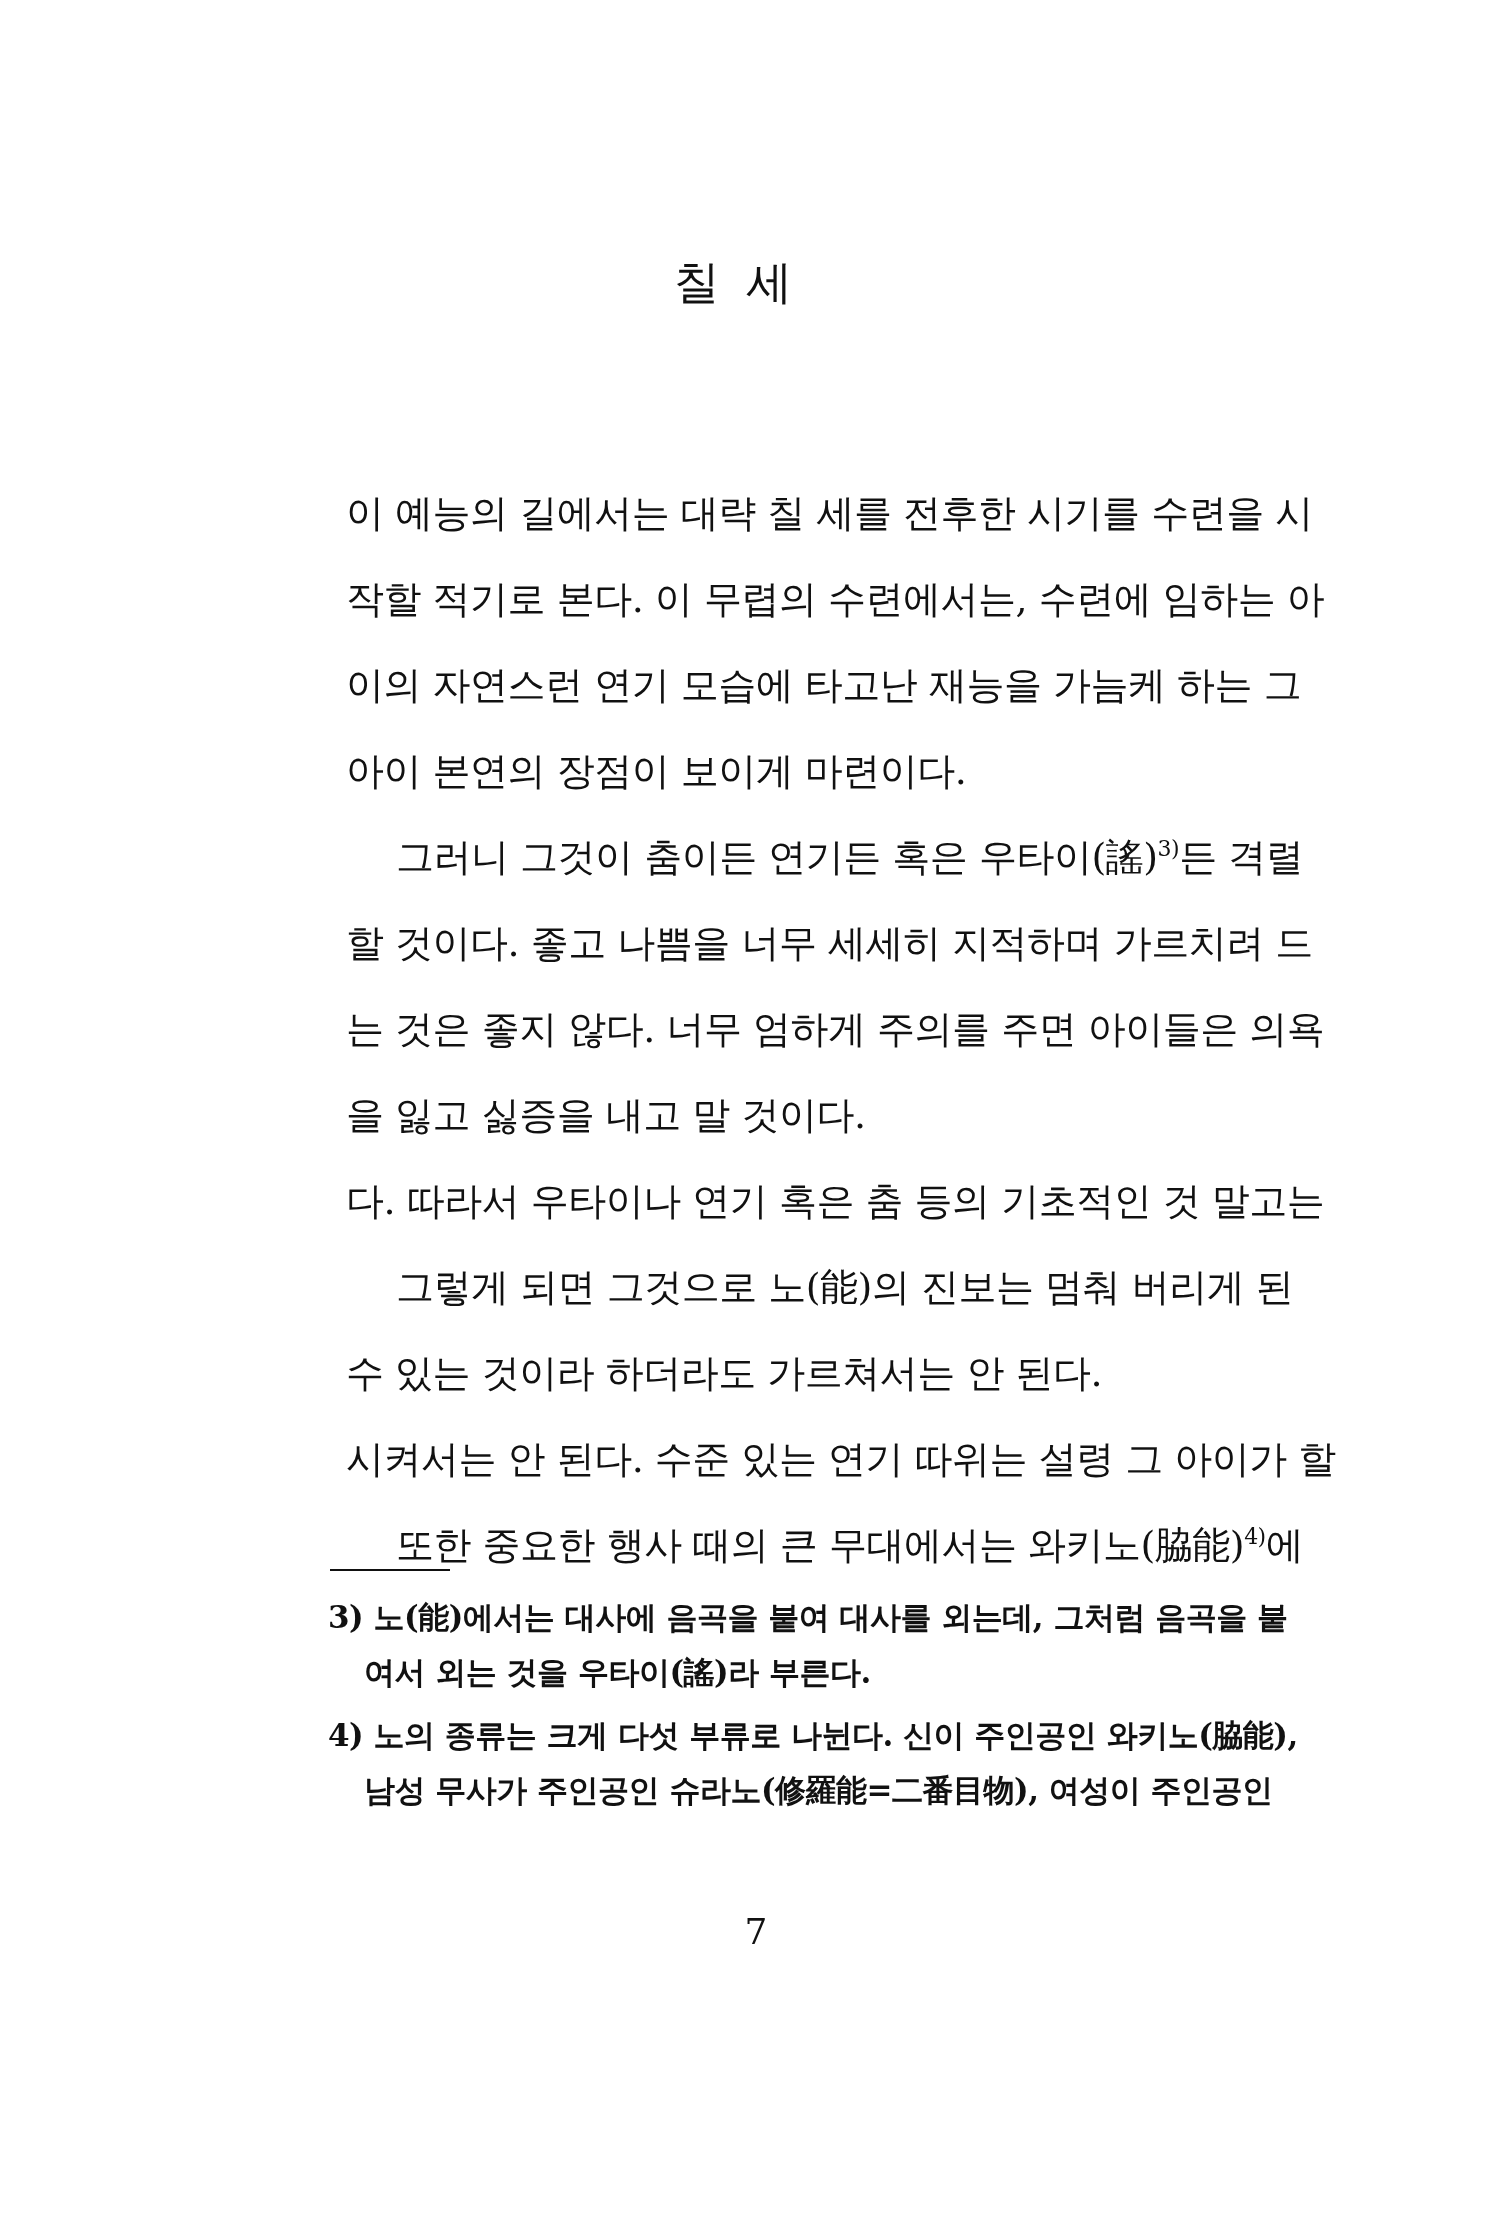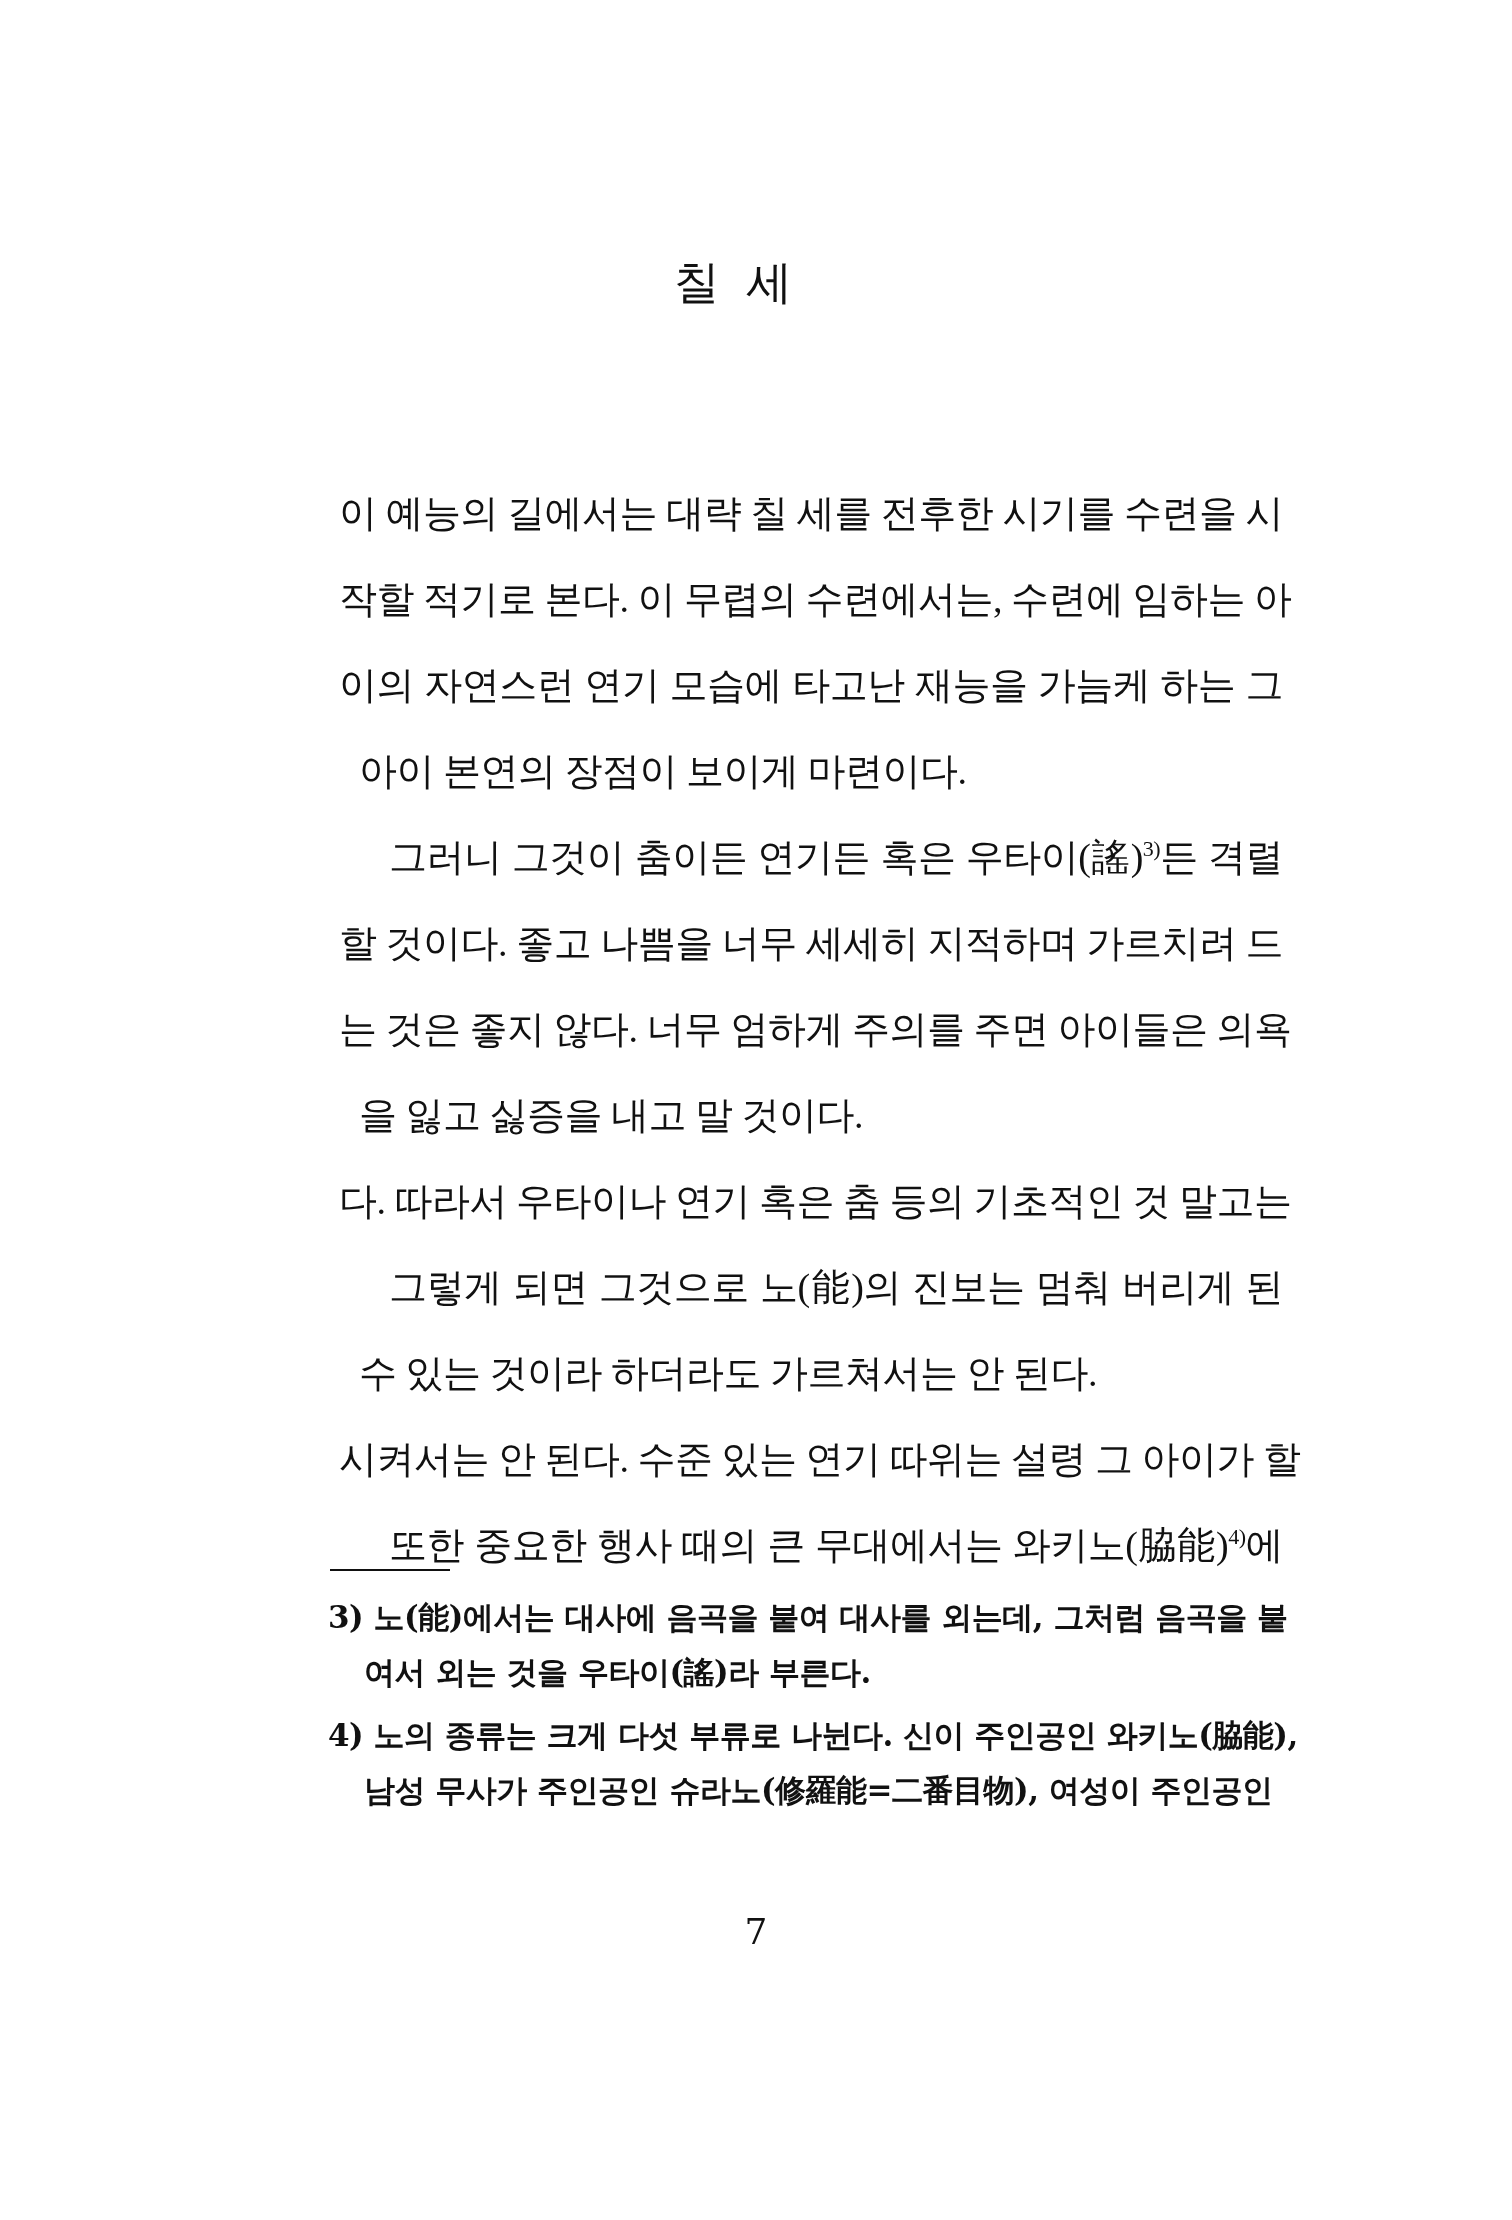--- a/index.html
+++ b/index.html
@@ -1,23 +1,23 @@
 <!DOCTYPE html>
 <html><head>
 <meta charset="utf-8">
 <style>
   html, body { margin: 0; padding: 0; background: #ffffff; }
   body { width: 1512px; height: 2220px; position: relative; overflow: hidden;
          font-family: "DejaVu Serif", "Liberation Serif", serif; color: #111111; }
   .title { position: absolute; top: 252px; left: 0; width: 1472px; text-align: center;
            font-size: 46px; letter-spacing: 6px; line-height: 60px; }
-  .body { position: absolute; left: 339px; top: 470px; width: 944px; font-family: Liberation Serif, serif; }
+  .body { position: absolute; left: 346px; top: 470px; width: 944px; }
   .line { font-size: 38px; line-height: 86px; height: 86px; white-space: nowrap;
           text-align: justify; text-align-last: justify; letter-spacing: -0.5px; }
-  .line.last { text-align-last: left; margin-left: 20px; }
+  .line.last { text-align-last: left; }
   .line.indent { padding-left: 50px; }
   sup { font-size: 22px; line-height: 0; vertical-align: 14px; }
   .rule { position: absolute; left: 330px; top: 1569px; width: 120px; height: 2px; background: #111111; }
   .notes { position: absolute; left: 328px; top: 1590px; width: 944px; font-weight: bold; }
   .note-line { font-size: 31px; line-height: 55px; height: 55px; white-space: nowrap;
                text-align: justify; text-align-last: justify; letter-spacing: -0.5px; }
   .note-line.cont { padding-left: 36px; }
   .note-line.last { text-align-last: left; }
   .note-gap { height: 8px; }
   .page-num { position: absolute; top: 1912px; left: 0; width: 1512px; text-align: center;

